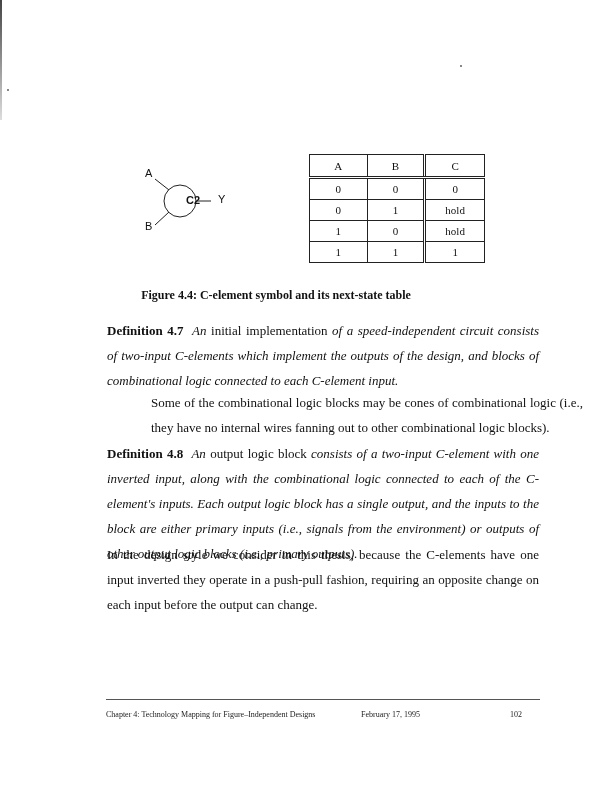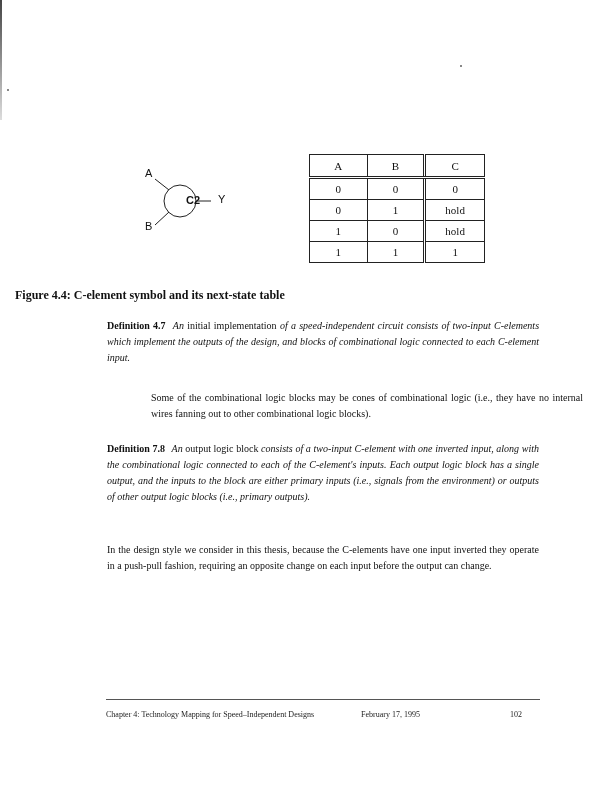--- a/index.html
+++ b/index.html
@@ -20,23 +20,23 @@
     .sym-y { left: 80px; top: 33px; }
     .sym-c2 { left: 48px; top: 34px; font-weight: bold; font-size: 11px; }
 
     
     .nst { position: absolute; left: 309px; top: 154px; width: 176px; border-collapse: collapse; font-size: 11px; }
     .nst td, .nst th { border: 1px solid #222; text-align: center; height: 20px; padding: 0; font-weight: normal; }
     .nst thead th { border-bottom: 3px double #222; height: 21px; }
     .nst .col-c { border-left: 3px double #222; }
     .nst col.a { width: 58px; } .nst col.b { width: 58px; } .nst col.c { width: 60px; }
 
-    .caption { position: absolute; left: 15px; width: 552px; top: 288px; text-align: left; font-weight: bold; font-size: 12px; }
+    .caption { position: absolute; left: 0; width: 552px; top: 288px; text-align: center; font-weight: bold; font-size: 12px; }
 
-    .para { position: absolute; left: 107px; width: 432px; font-size: 10px; line-height: 16px; text-align: justify; }
+    .para { position: absolute; left: 107px; width: 432px; font-size: 13px; line-height: 25px; text-align: justify; }
     .para .def-head { font-weight: bold; font-style: normal; margin-right: 4px; }
     .para .it { font-style: italic; }
     .p1 { top: 318px; }
     .p2 { top: 390px; margin-left: 44px; }
     .p3 { top: 441px; }
     .p4 { top: 542px; }
 
     .footer-rule { position: absolute; left: 106px; top: 699px; width: 434px; height: 1px; background: #555; }
     .footer { position: absolute; top: 710px; left: 106px; width: 434px; font-size: 8px; color: #222; }
     .footer .f-chapter { position: absolute; left: 0; top: 0; }
@@ -103,24 +103,24 @@
 <div class="caption">Figure 4.4: C-element symbol and its next-state table</div>
 
 <div class="para p1">
   <span class="def-head">Definition 4.7</span>
   <span class="it">An</span><span> initial implementation </span><span class="it">of a speed-independent circuit consists of two-input C-elements which implement the outputs of the design, and blocks of combinational logic connected to each C-element input.</span>
 </div>
 
 <div class="para p2">Some of the combinational logic blocks may be cones of combinational logic (i.e., they have no internal wires fanning out to other combinational logic blocks).</div>
 
 <div class="para p3">
-  <span class="def-head">Definition 7.8</span>
+  <span class="def-head">Definition 4.8</span>
   <span class="it">An</span><span> output logic block </span><span class="it">consists of a two-input C-element with one inverted input, along with the combinational logic connected to each of the C-element's inputs. Each output logic block has a single output, and the inputs to the block are either primary inputs (i.e., signals from the environment) or outputs of other output logic blocks (i.e., primary outputs).</span>
 </div>
 
 <div class="para p4">In the design style we consider in this thesis, because the C-elements have one input inverted they operate in a push-pull fashion, requiring an opposite change on each input before the output can change.</div>
 
 <div class="footer-rule"></div>
 <div class="footer">
-  <span class="f-chapter">Chapter 4: Technology Mapping for Speed–Independent Designs</span>
+  <span class="f-chapter">Chapter 4: Technology Mapping for Figure–Independent Designs</span>
   <span class="f-date">February 17, 1995</span>
   <span class="f-page">102</span>
 </div>
 
 </body></html>

